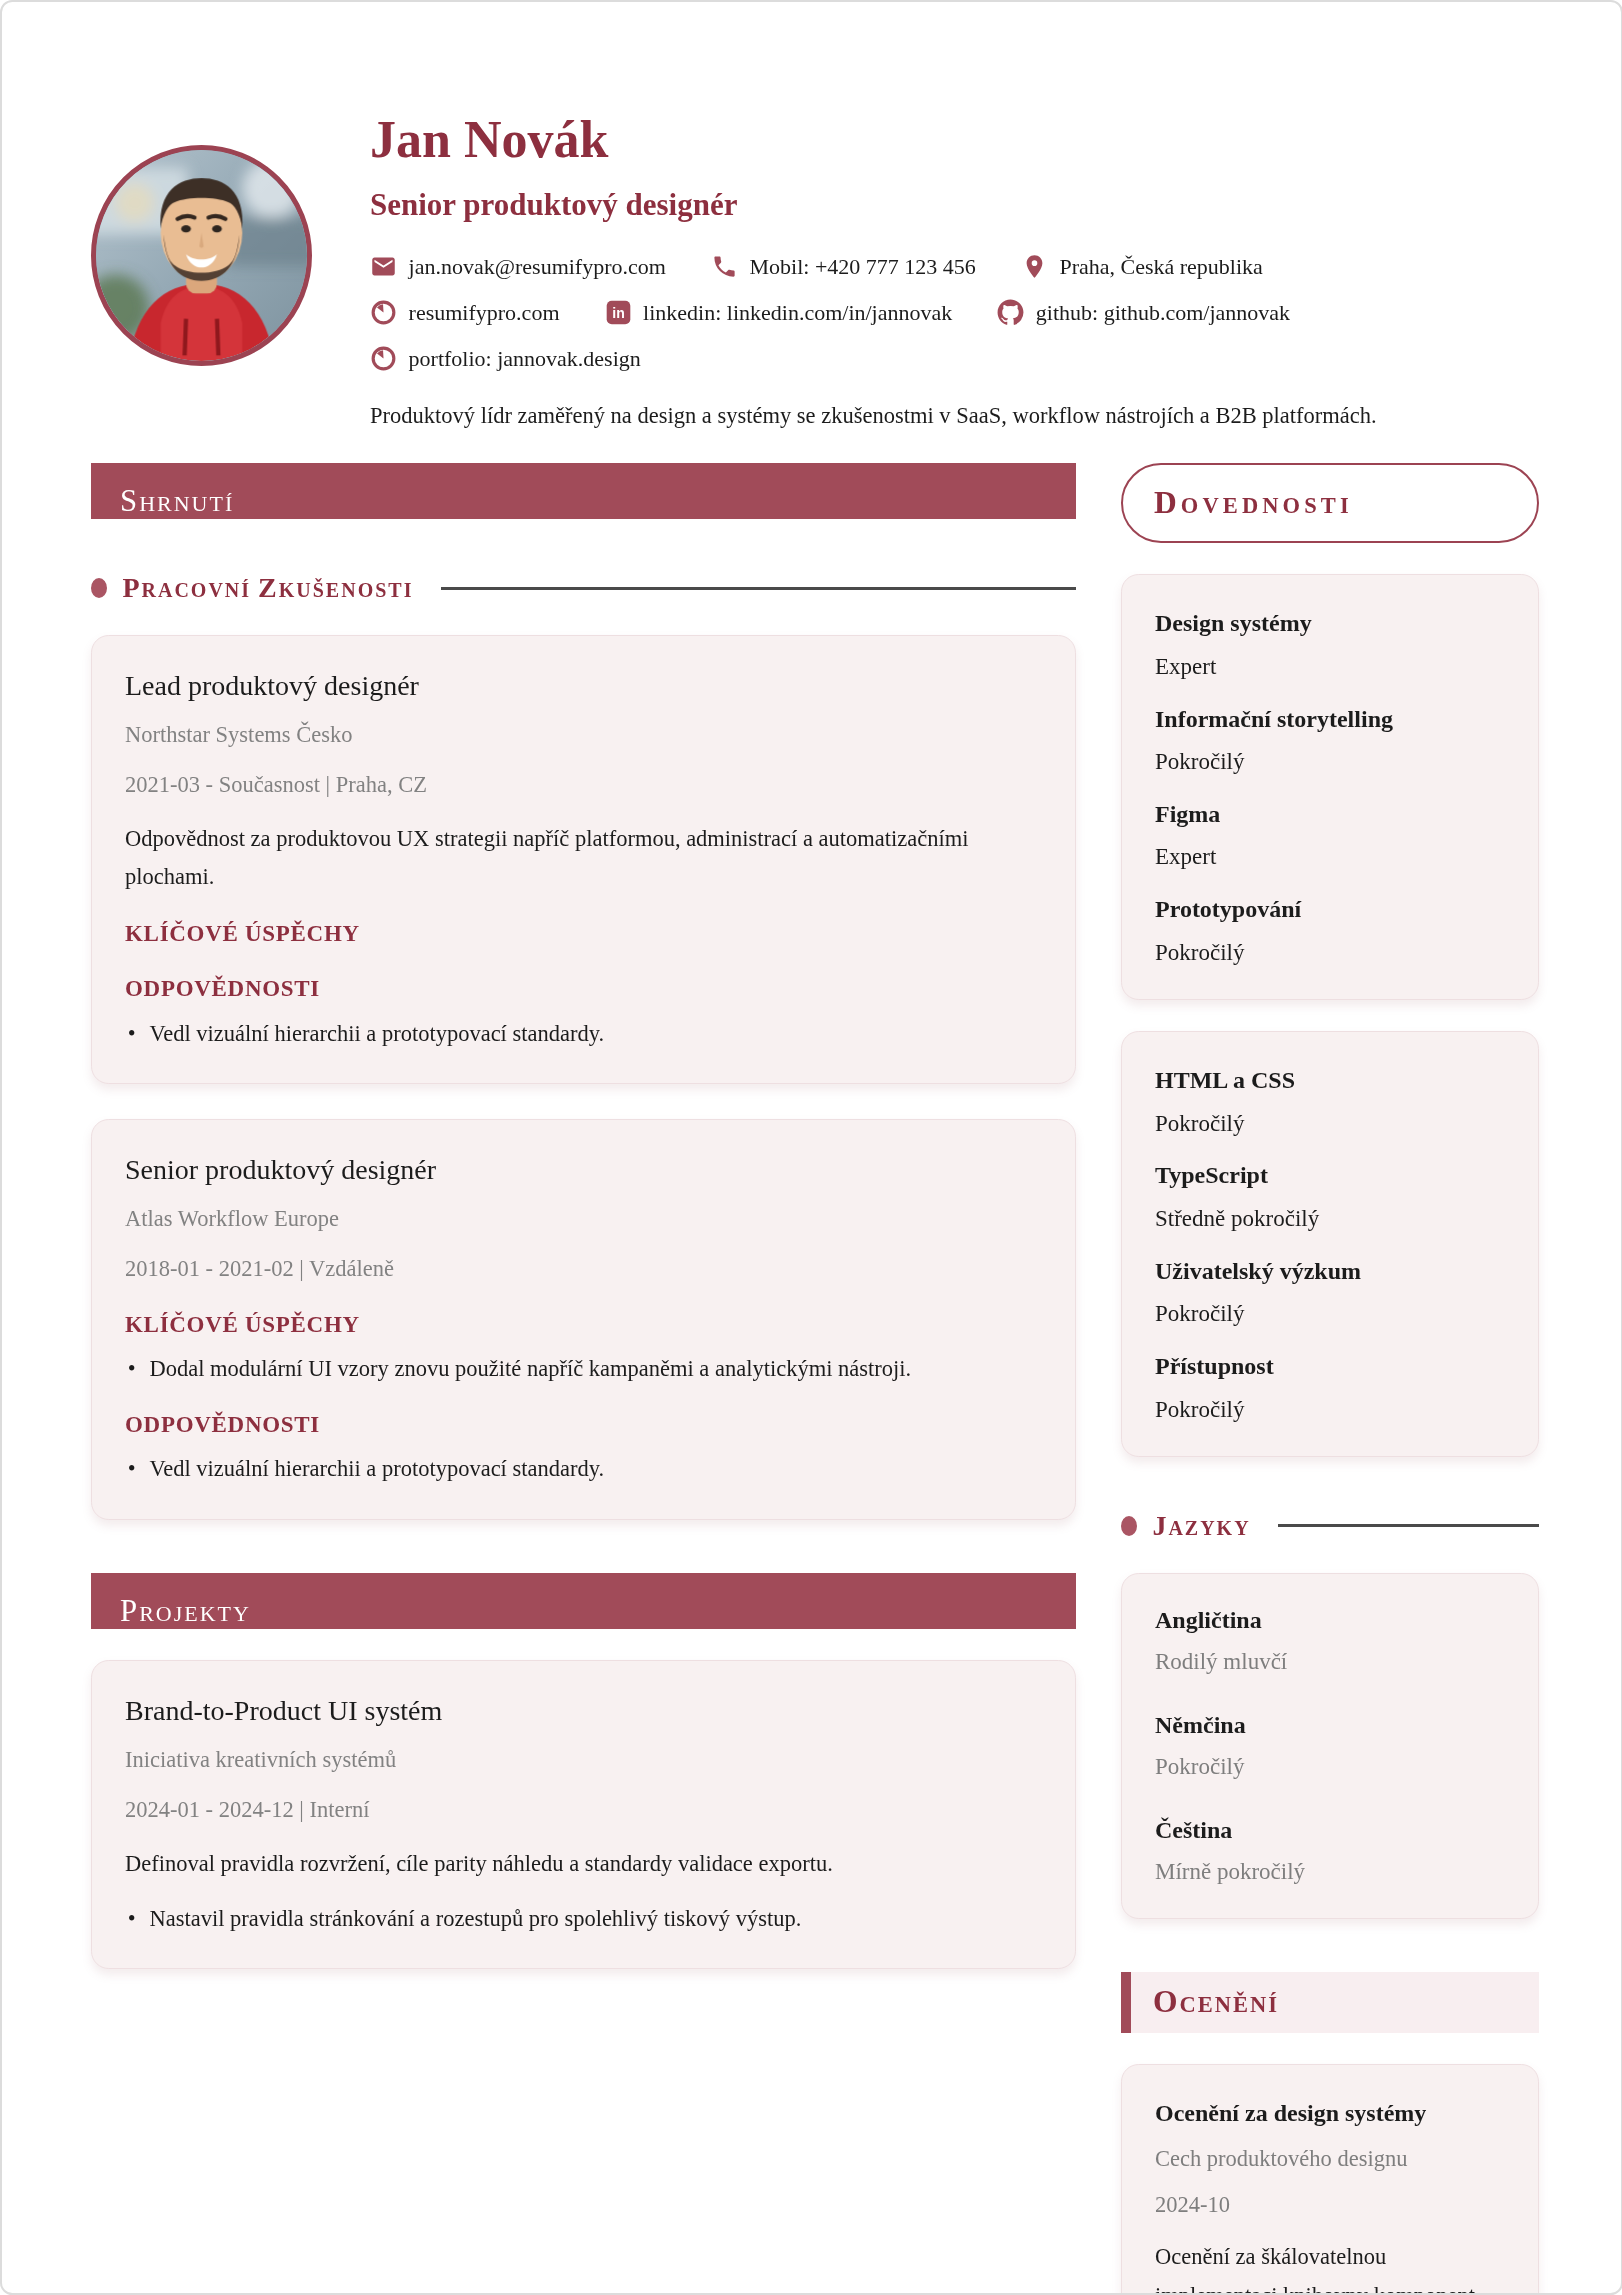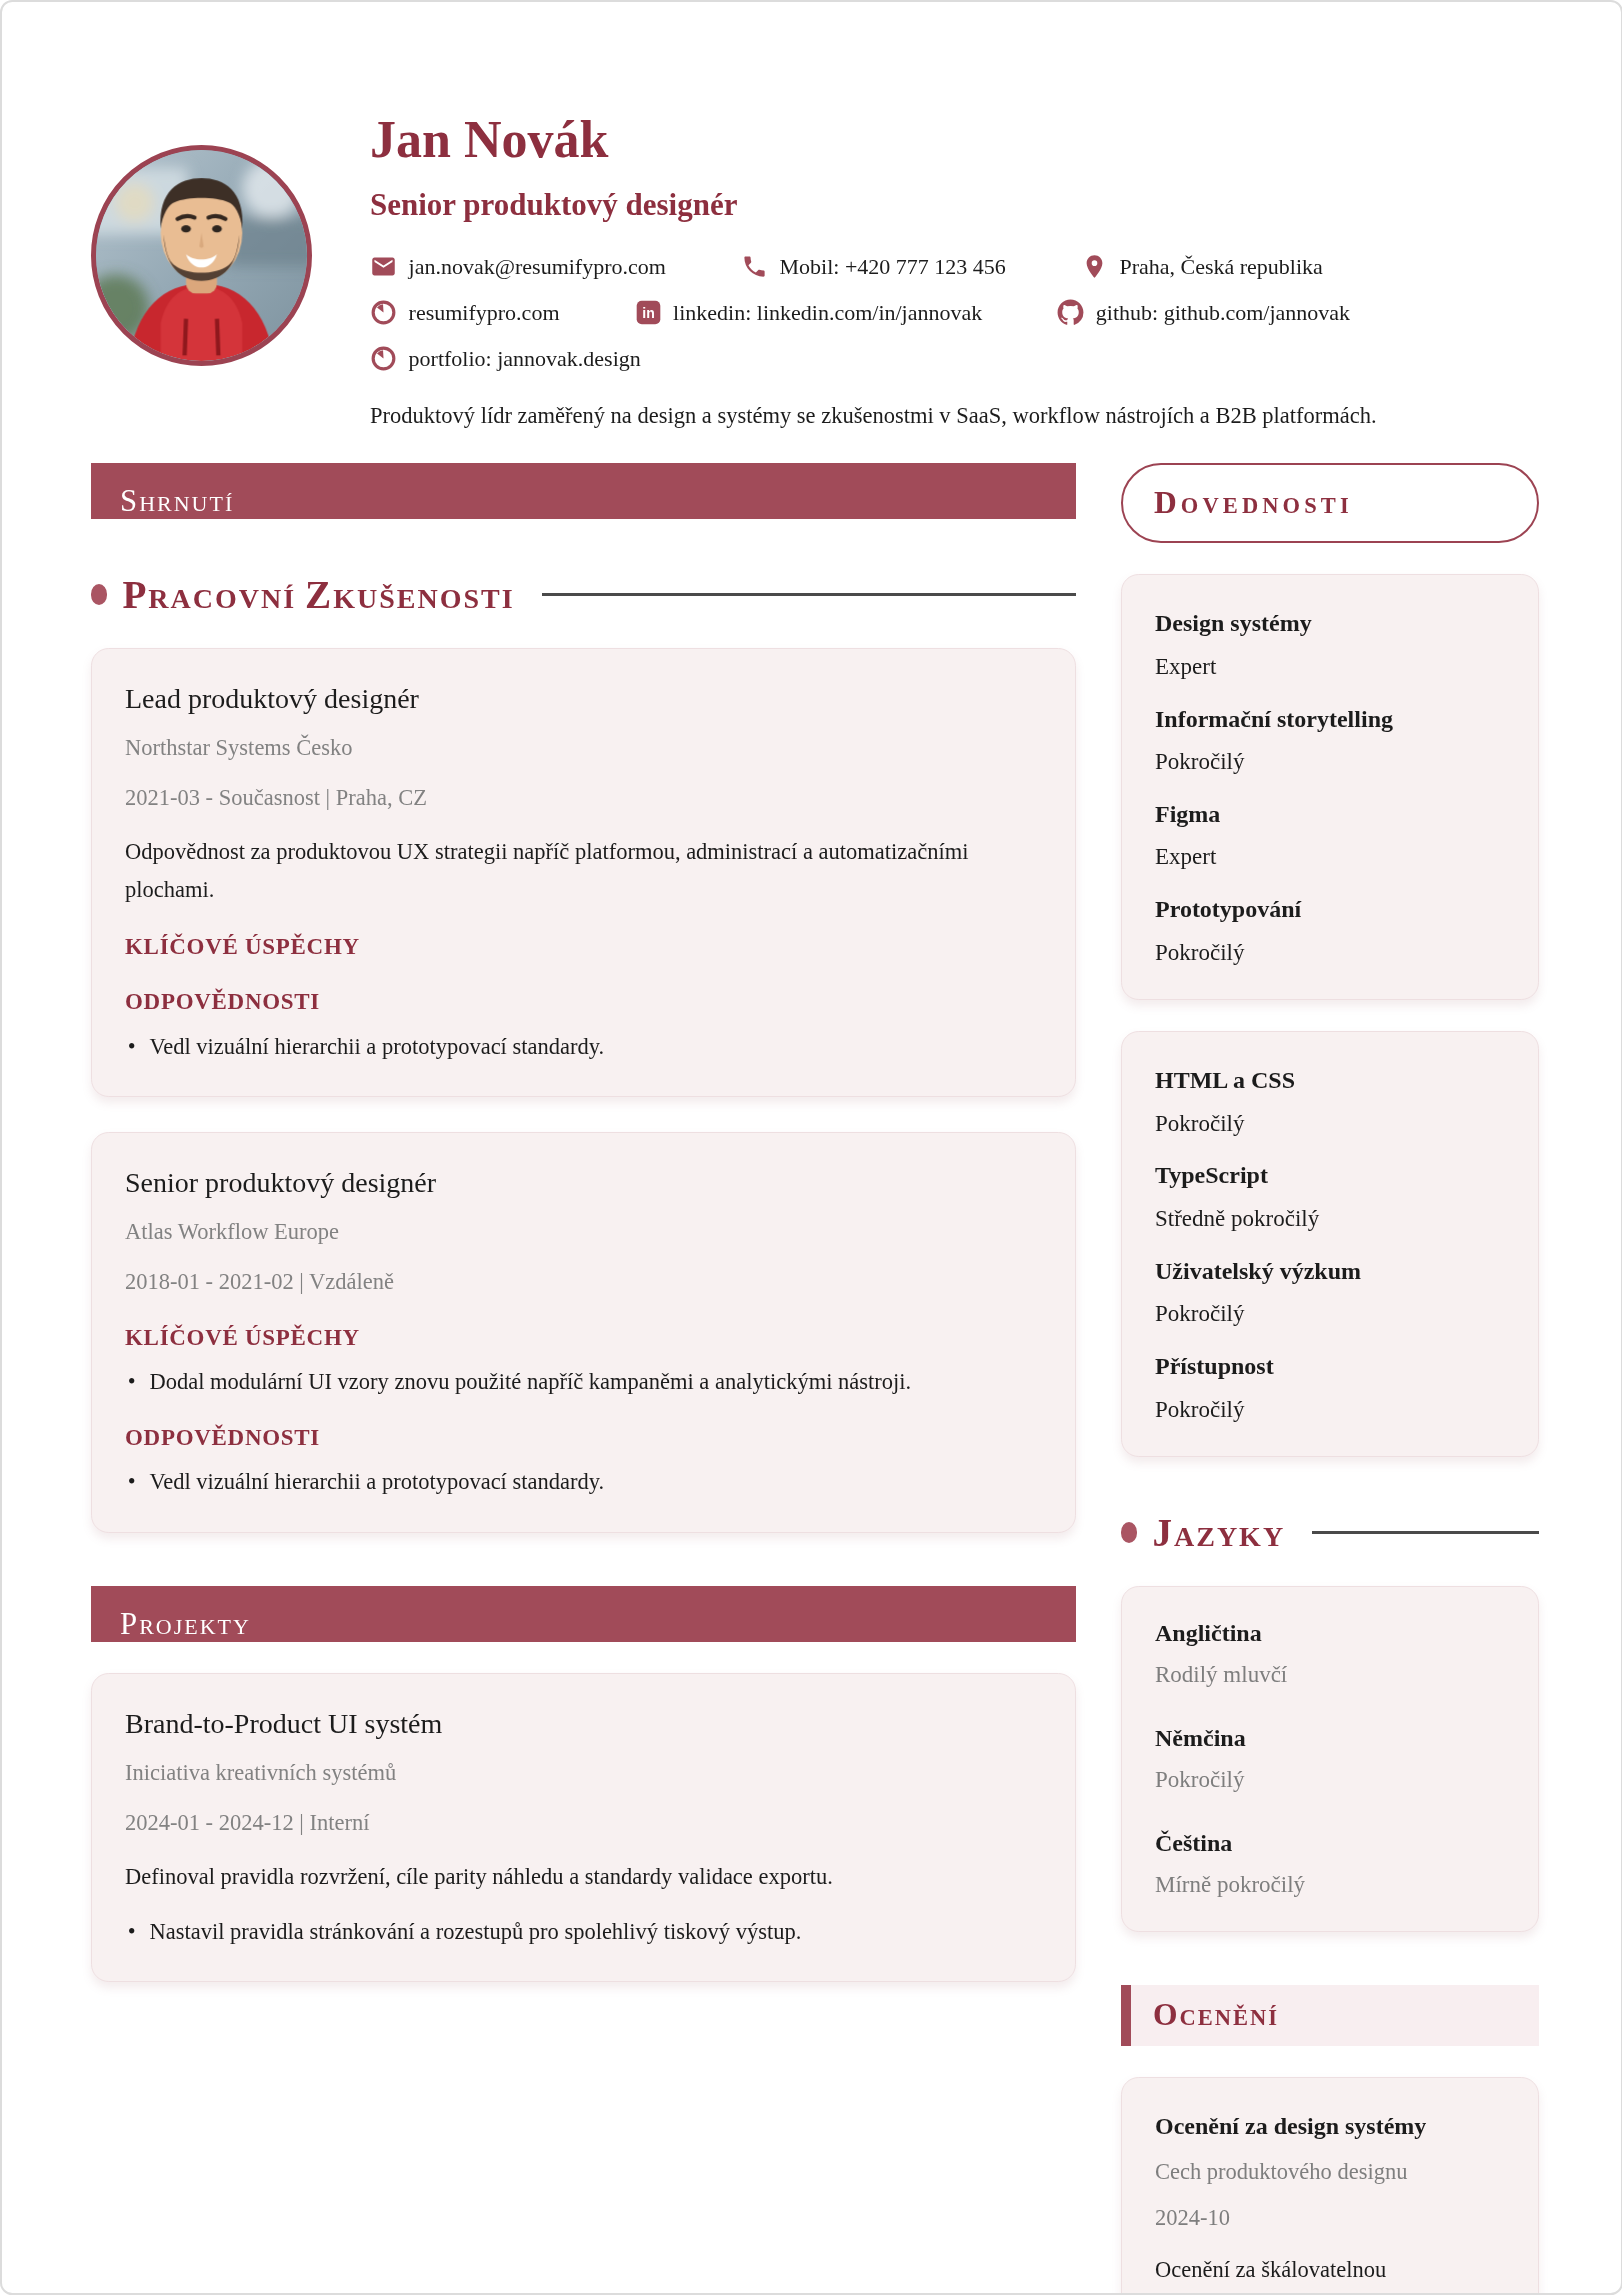--- a/index.html
+++ b/index.html
@@ -21,37 +21,37 @@
 
   
   .profile{display:flex; gap:58px; margin-top:41px; align-items:flex-start;}
   .photo-wrap{width:211px;height:211px;border-radius:50%;border:5.5px solid #9c4352;
     overflow:hidden;flex-shrink:0;margin-top:34px;background:#9bb0bb;}
   .photo-wrap svg{display:block;width:100%;height:100%;}
   .h-info{flex:1;min-width:0;}
   .h-name{font-size:52px;font-weight:bold;color:var(--accent,#8d2f3f);margin:0;line-height:1.1;}
   .h-title{font-size:31px;font-weight:bold;color:var(--accent,#8d2f3f);margin:19px 0 0 0;}
   .contact-rows{margin-top:30px;display:flex;flex-direction:column;gap:19px;}
-  .c-row{display:flex;gap:75px;align-items:center;font-size:22px;flex-wrap:nowrap;}
+  .c-row{display:flex;gap:45px;align-items:center;font-size:22px;flex-wrap:nowrap;}
   .c-item{display:flex;align-items:center;gap:11.6px;white-space:nowrap;}
   .c-icon{width:27px;height:27px;flex-shrink:0;}
   .c-icon svg{width:100%;height:100%;display:block;}
   .tagline{margin-top:31px;font-size:22.5px;}
 
   
   .columns{display:flex;gap:45px;margin-top:34px;align-items:flex-start;}
   .col-left{width:985px;flex-shrink:0;}
   .col-right{flex:1;min-width:0;}
 
   .banner{background:var(--banner,#a14b59);color:#fff;border-radius:0;padding:0 29px;height:56px;
     display:flex;align-items:flex-end;font-size:22px;letter-spacing:2px;}
   .pill-header{border:2.7px solid #9c4352;border-radius:681px;height:80px;display:flex;align-items:center;
     padding:0 31px;color:var(--accent,#8d2f3f);font-weight:bold;font-size:22.5px;letter-spacing:4.1px;box-sizing:border-box;}
   .line-header{display:flex;align-items:center;gap:15px;margin-top:53px;}
-  .line-header .sec-title{font-size:28px;}
+  .line-header .sec-title{font-size:20px;}
   .leftbar-header{background:#f8eef0;border-left:10.2px solid var(--banner,#a14b59);height:61px;display:flex;
     align-items:center;padding:0 22px;color:var(--accent,#8d2f3f);font-weight:bold;font-size:22.5px;
     letter-spacing:2px;margin-top:53px;}
 
   .card{background:var(--card,#f8f1f1);border:1.4px solid #eedfe1;border-radius:17.7px;padding:30px 33px;
     margin-top:31px;box-shadow:0 5.5px 9.5px rgba(170,120,130,0.14);font-size:22.5px;line-height:1.72;}
 
   
   .entry-title{font-size:28px;font-weight:normal;line-height:1.4;}
   .entry-company{color:#828282;margin-top:11px;}

